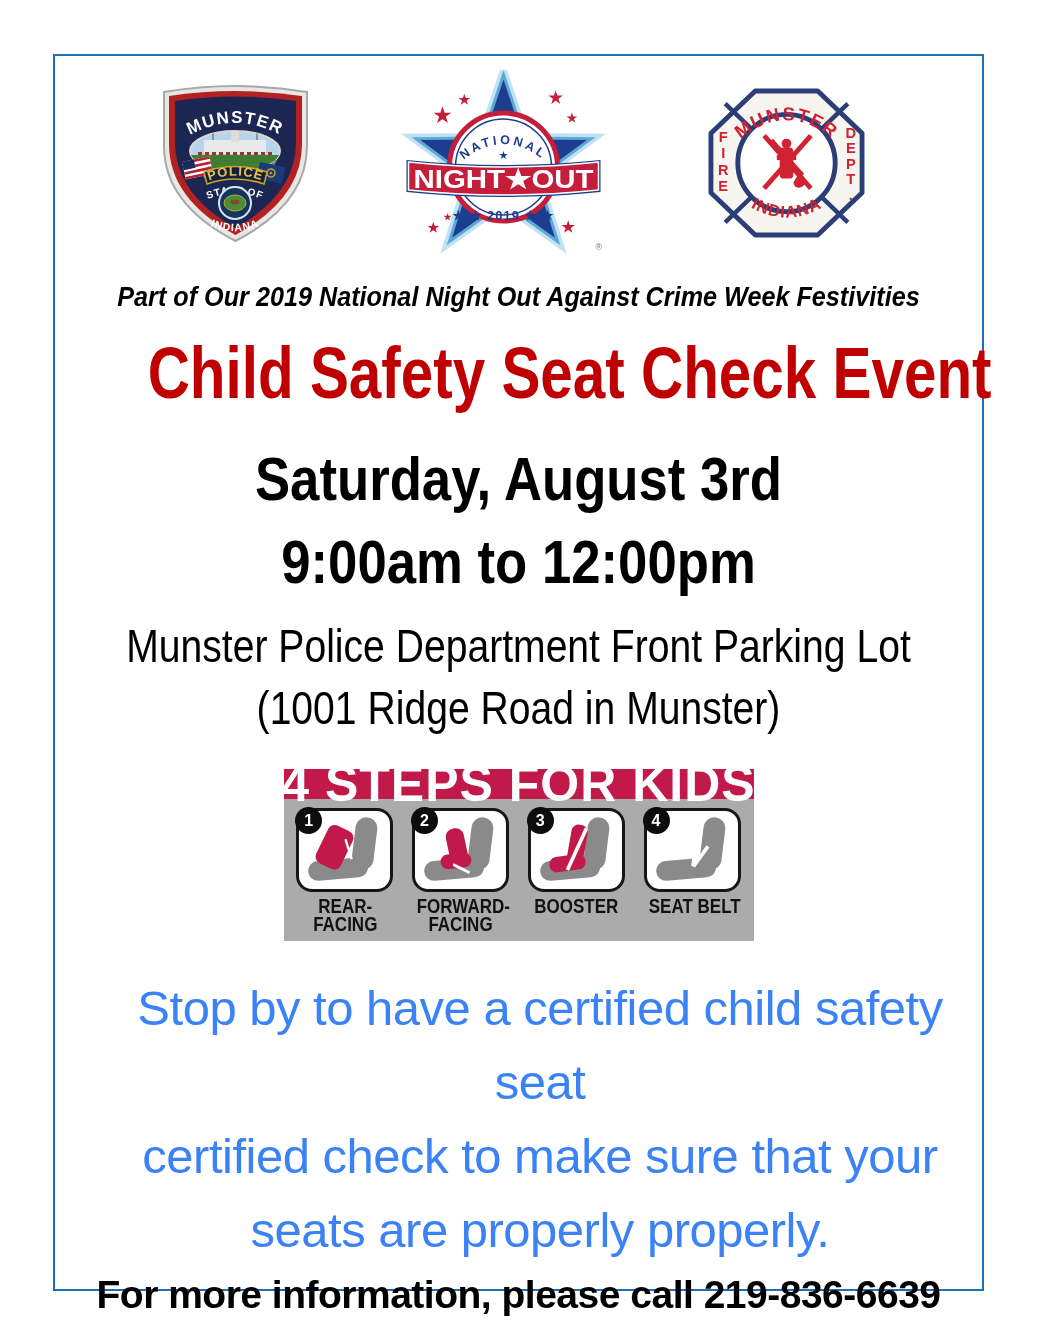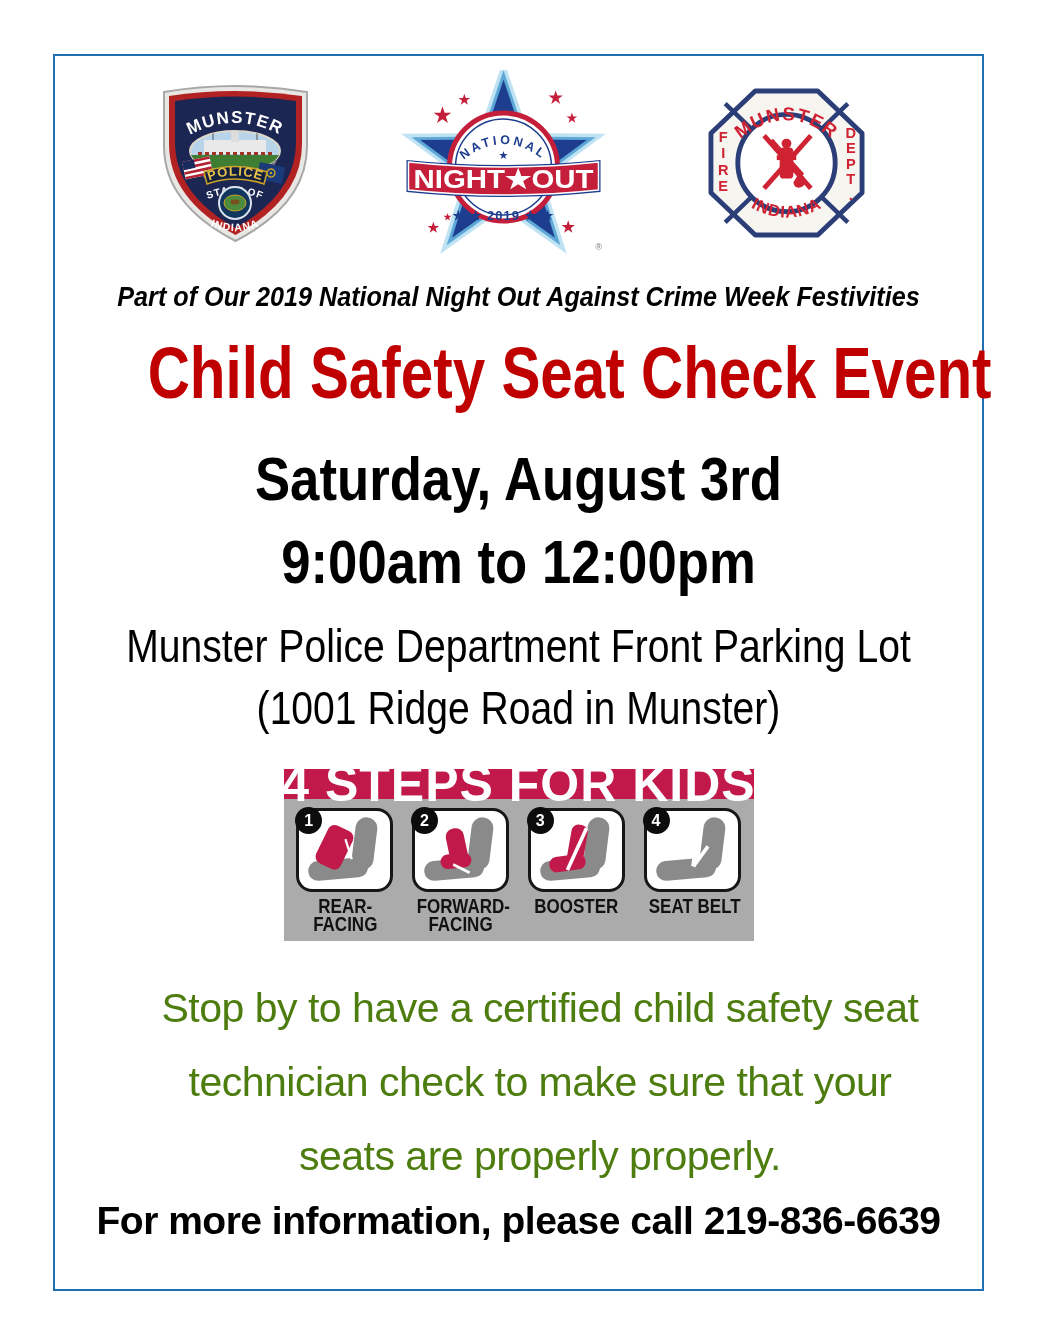--- a/index.html
+++ b/index.html
@@ -60,21 +60,21 @@
   }
   .num{
     position:absolute;left:-4px;top:-4px;width:27px;height:27px;
     background:#0c0c0c;border-radius:50%;
     color:#fff;font-weight:bold;font-size:16px;line-height:27px;text-align:center;
   }
   .step-label{
     margin-top:5px;color:#111;font-weight:bold;font-size:20px;line-height:18px;
     transform:scaleX(0.85);transform-origin:center;white-space:nowrap;
   }
-  .bodytext{margin-top:30px;font-size:41px;color:#4d7c0f;line-height:74px;letter-spacing:-0.5px;margin-left:43px;}
+  .bodytext{margin-top:30px;font-size:49px;color:#3b82f6;line-height:74px;letter-spacing:-0.5px;margin-left:43px;}
   .footer{margin-top:6px;font-size:39px;font-weight:bold;color:#000;letter-spacing:-0.5px;}
   svg text{font-family:"Liberation Sans", sans-serif;}
 </style>
 </head>
 <body>
 
 <div class="frame">
 
   <div class="logos">
 
@@ -295,19 +295,19 @@
           <div>SEAT BELT</div>
           <div></div>
         </div>
       </div>
 
     </div>
   </div>
 
   <div class="bodytext">
     <div>Stop by to have a certified child safety seat</div>
-    <div>technician check to make sure that your</div>
+    <div>certified check to make sure that your</div>
     <div>seats are properly properly.</div>
   </div>
 
   <div class="footer">For more information, please call 219-836-6639</div>
 
 </div>
 
 </body></html>

